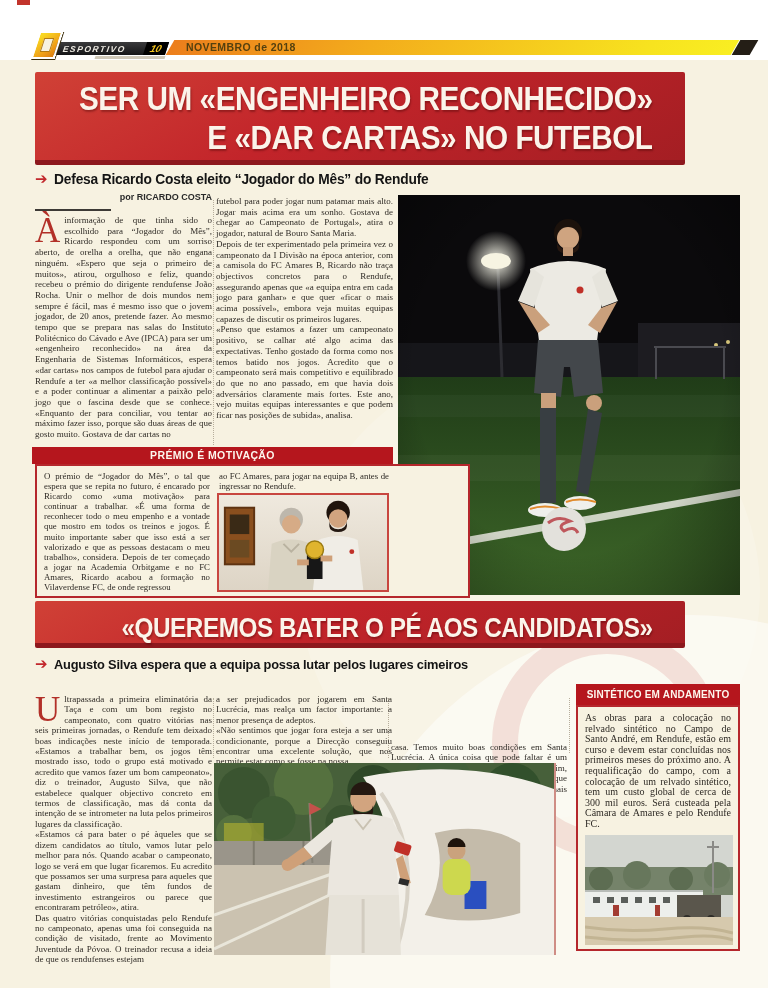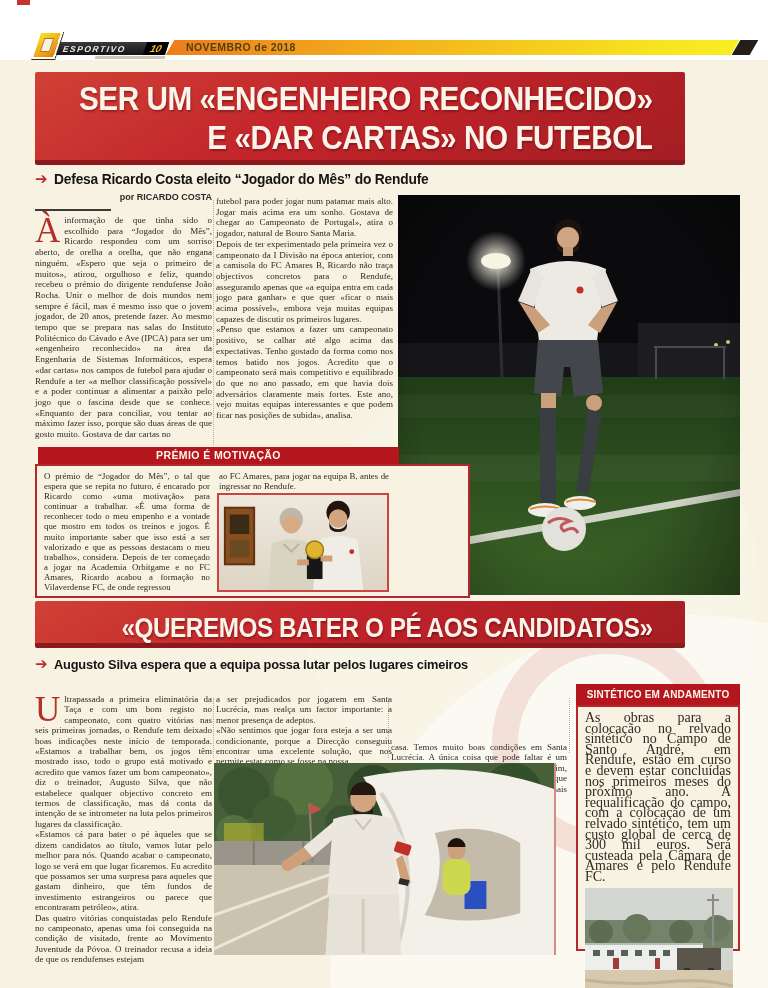--- a/index.html
+++ b/index.html
@@ -71,30 +71,30 @@
         font-family:"Liberation Serif",serif; }
   .colrule{ position:absolute; width:0; border-left:1px dotted #b7ae9c; }
   .cr1{ left:213px; top:200px; height:245px; }
   .cr2{ left:213px; top:698px; height:60px; }
   .cr3{ left:388px; top:698px; height:60px; }
   .cr4{ left:569px; top:698px; height:55px; }
 
   
   .boxhead{ position:absolute; background:#b5161d; color:#fdf7ee; text-align:center;
         font-family:"Liberation Sans",sans-serif; font-weight:bold; }
-  .premio-head{ left:38px; top:447px; width:361px; height:17px; font-size:10.5px; line-height:17px; letter-spacing:.4px; }
+  .premio-head{ left:32px; top:447px; width:361px; height:17px; font-size:10.5px; line-height:17px; letter-spacing:.4px; }
   .sint-head{ left:576px; top:684px; width:164px; height:21px; font-size:10px; line-height:21px; letter-spacing:.2px; }
   .box{ position:absolute; border:2px solid #b5272c; background:#f7f2e1; }
   .premio-box{ left:35px; top:464px; width:435px; height:134px; }
   .box-col{ position:absolute; top:5px; font-size:8.8px; line-height:10.1px; text-align:justify; color:#2e2a25; white-space:pre-line; }
   .pb1{ left:7px;  width:166px; }
   .pb2{ left:182px; width:170px; }
   .award-photo{ position:absolute; left:180px; top:27px; width:172px; height:99px; border:2px solid #c8463f; overflow:hidden; }
   .sint-box{ left:576px; top:705px; width:164px; height:246px; padding:6px 7px; }
-  .sint-text{ font-size:14px; line-height:10.6px; text-align:justify; color:#2e2a25; white-space:pre-line; }
+  .sint-text{ font-size:10px; line-height:10.6px; text-align:justify; color:#2e2a25; white-space:pre-line; }
   .field-photo{ margin-top:5px; width:148px; height:110px; overflow:hidden; }
 
   
   .photo{ display:block; }
   .photo svg{ display:block; width:100%; height:100%; }
   .main-photo{ position:absolute; left:398px; top:195px; width:342px; height:400px; }
   .coach-photo{ position:absolute; left:214px; top:763px; width:342px; height:192px; border-right:2px solid #cf8d85; }
 </style>
 </head>
 <body>

